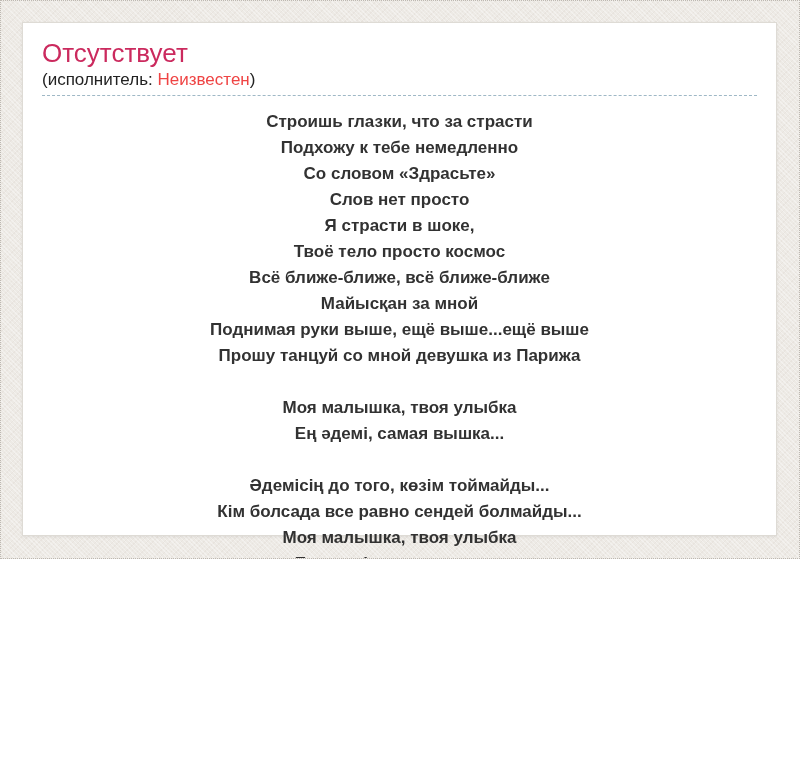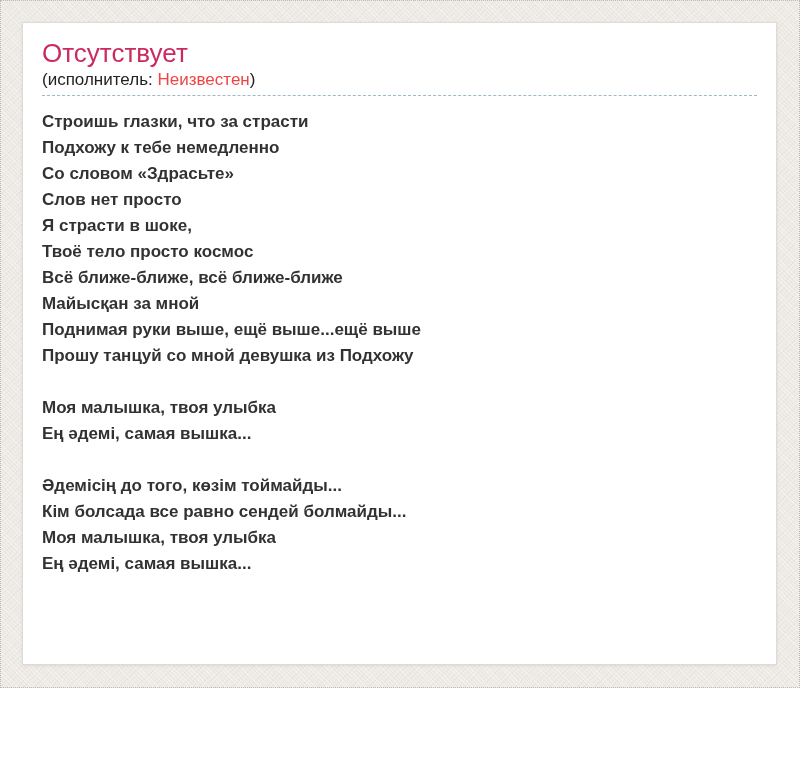--- a/index.html
+++ b/index.html
@@ -2,21 +2,21 @@
 <html lang="ru"><head>
 <meta charset="utf-8">
 <style>
   html, body {
     margin: 0;
     padding: 0;
   }
   .page {
     position: relative;
     width: 800px;
-    height: 688px;
+    height: 559px;
     box-sizing: border-box;
     background-color: #EDEAE5;
     background-image:
       repeating-linear-gradient(45deg, rgba(255,255,255,0.35) 0 1px, rgba(0,0,0,0) 1px 3px),
       repeating-linear-gradient(-45deg, rgba(214,208,198,0.25) 0 1px, rgba(0,0,0,0) 1px 4px);
     border: 1px dotted #BDB8B1;
     font-family: "Liberation Sans", sans-serif;
     overflow: hidden;
   }
   .card {
@@ -59,20 +59,21 @@
     color: #323232;
   }
   .stanza {
     margin: 0 0 26px 0;
   }
   .stanza:last-child {
     margin-bottom: 0;
   }
   .lyric-line {
     white-space: pre;
+    text-align: center;
   }
 </style>
 </head>
 <body>
 
 <div class="page">
   <div class="card">
 
     <h1 class="song-title">Отсутствует</h1>
 
@@ -85,21 +86,21 @@
       <div class="stanza">
         <div class="lyric-line">Строишь глазки, что за страсти</div>
         <div class="lyric-line">Подхожу к тебе немедленно</div>
         <div class="lyric-line">Со словом «Здрасьте»</div>
         <div class="lyric-line">Слов нет просто</div>
         <div class="lyric-line">Я страсти в шоке,</div>
         <div class="lyric-line">Твоё тело просто космос</div>
         <div class="lyric-line">Всё ближе-ближе, всё ближе-ближе</div>
         <div class="lyric-line">Майысқан за мной</div>
         <div class="lyric-line">Поднимая руки выше, ещё выше...ещё выше</div>
-        <div class="lyric-line">Прошу танцуй со мной девушка из Подхожу</div>
+        <div class="lyric-line">Прошу танцуй со мной девушка из Парижа</div>
       </div>
 
       <div class="stanza">
         <div class="lyric-line">Моя малышка, твоя улыбка</div>
         <div class="lyric-line">Ең әдемі, самая вышка...</div>
       </div>
 
 
       <div class="stanza">
         <div class="lyric-line">Әдемісің до того, көзім тоймайды...</div>

